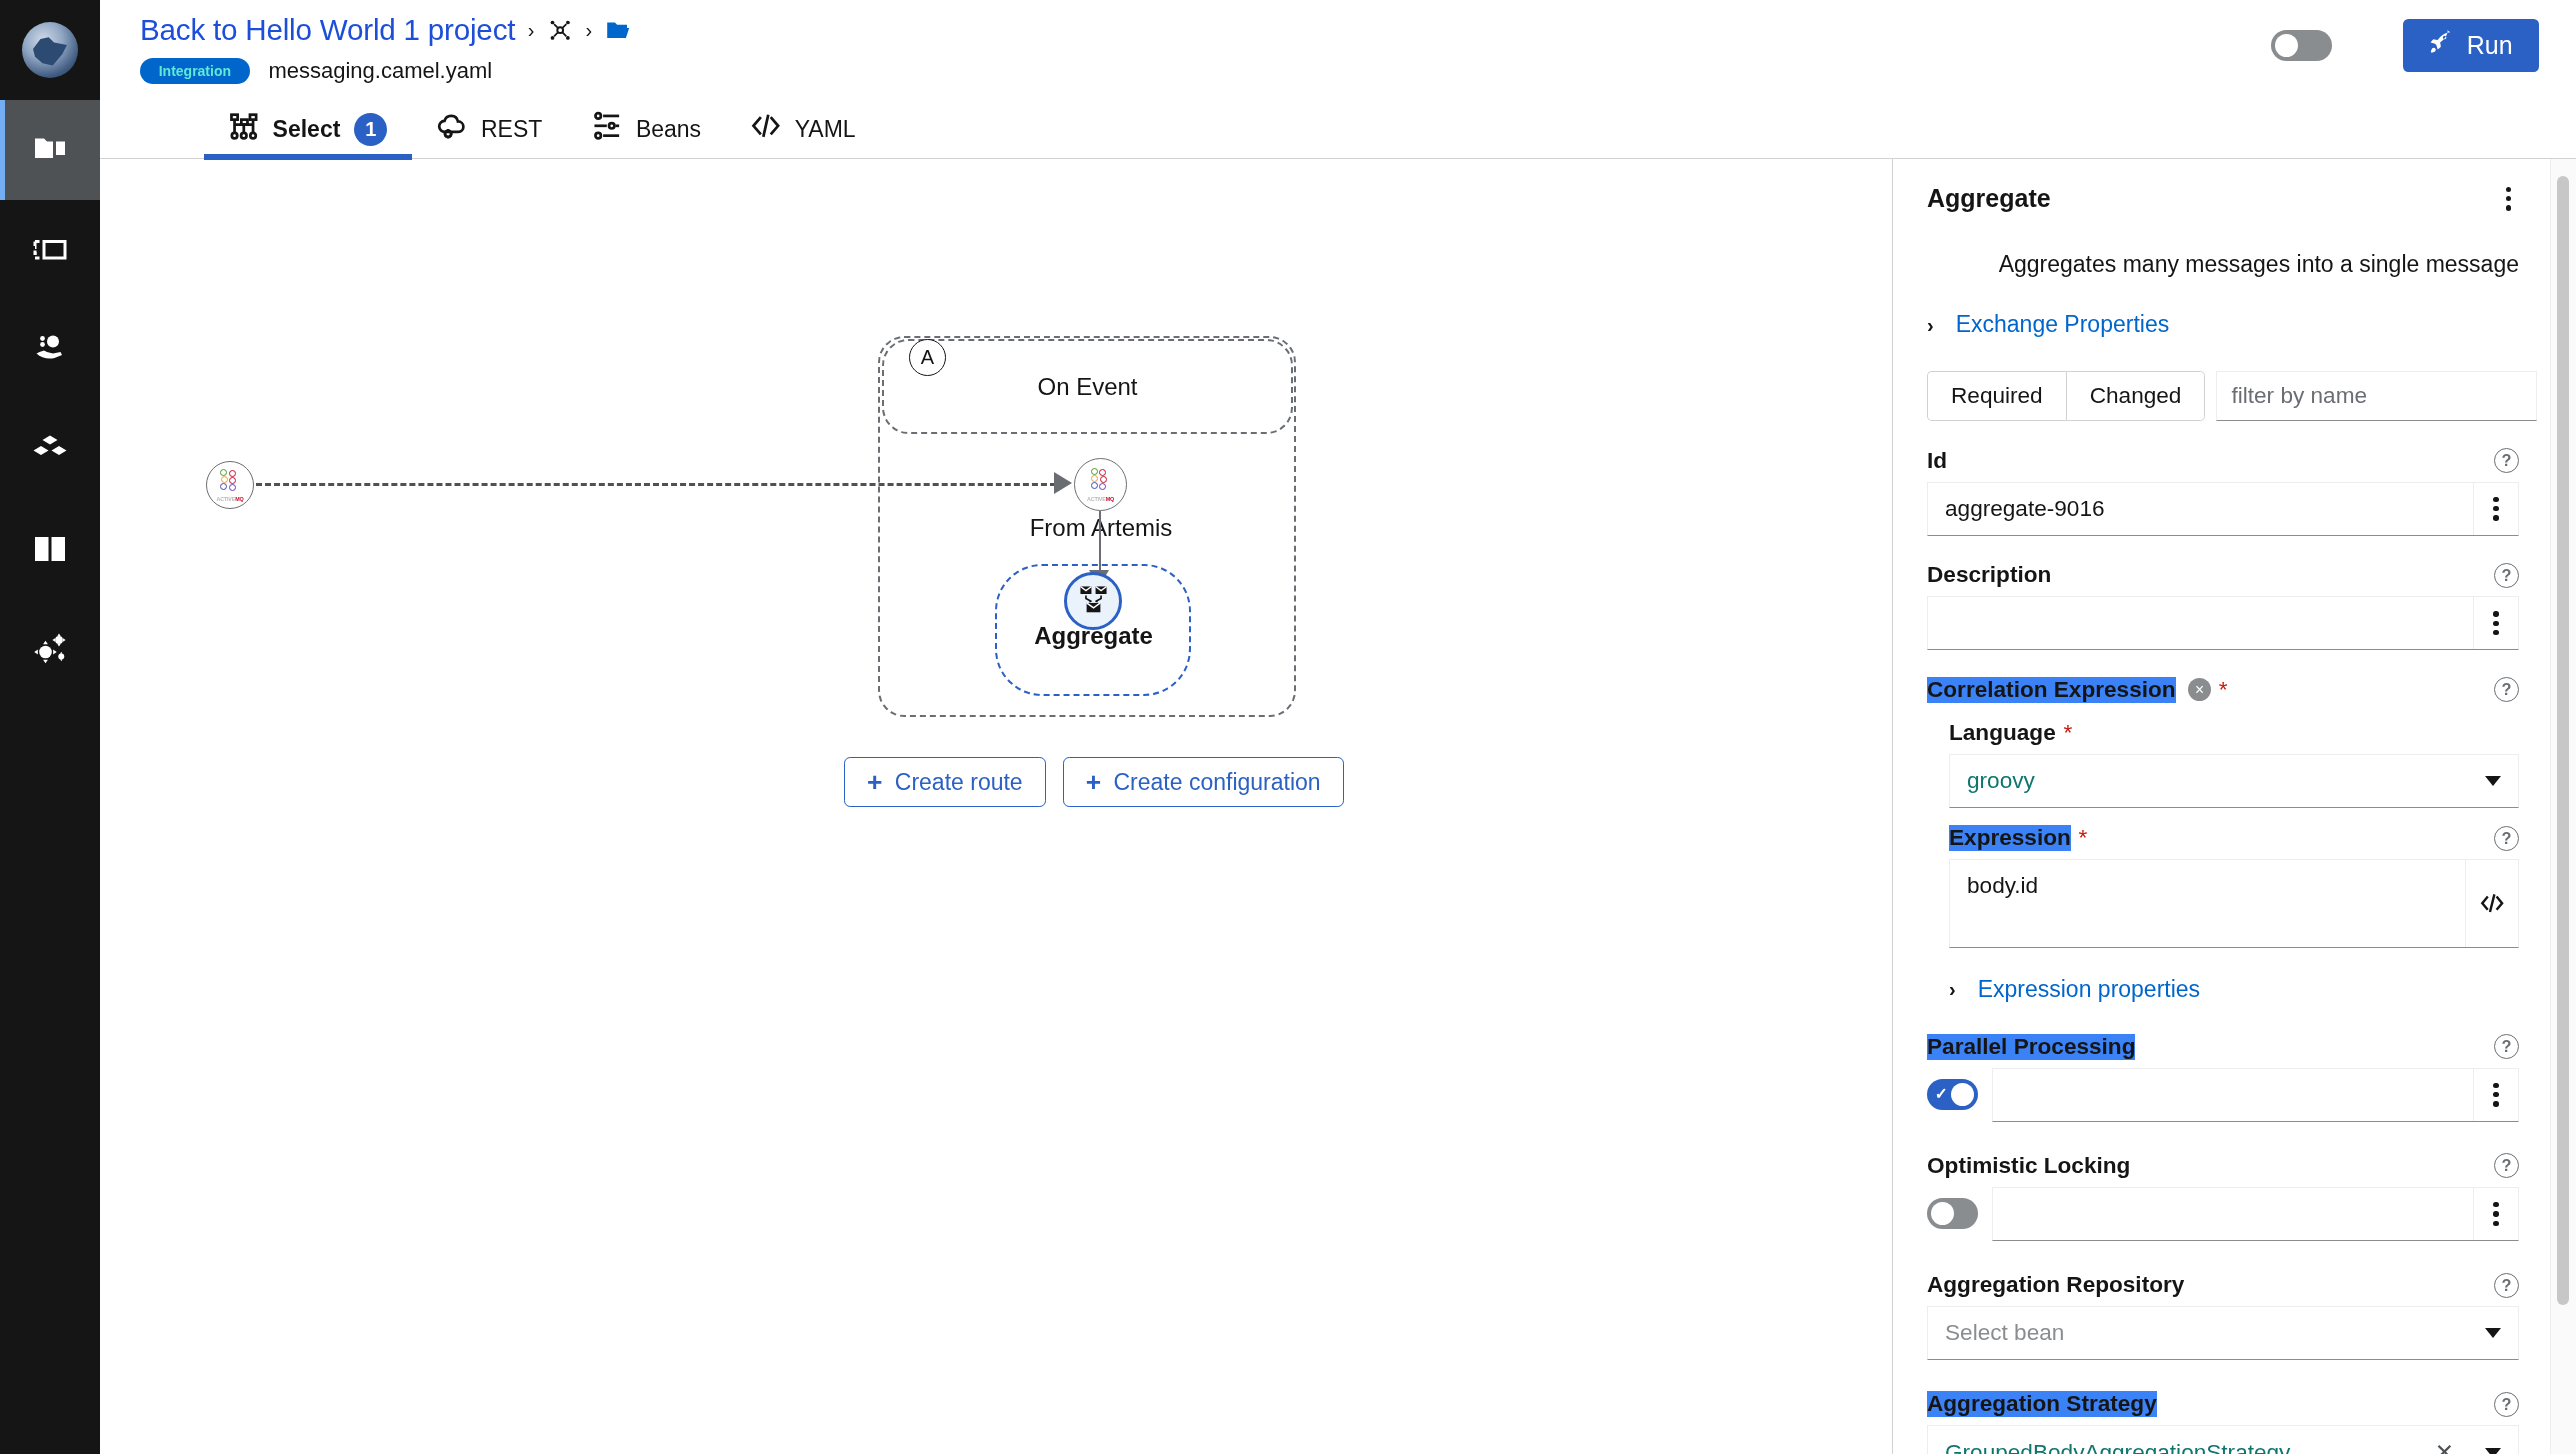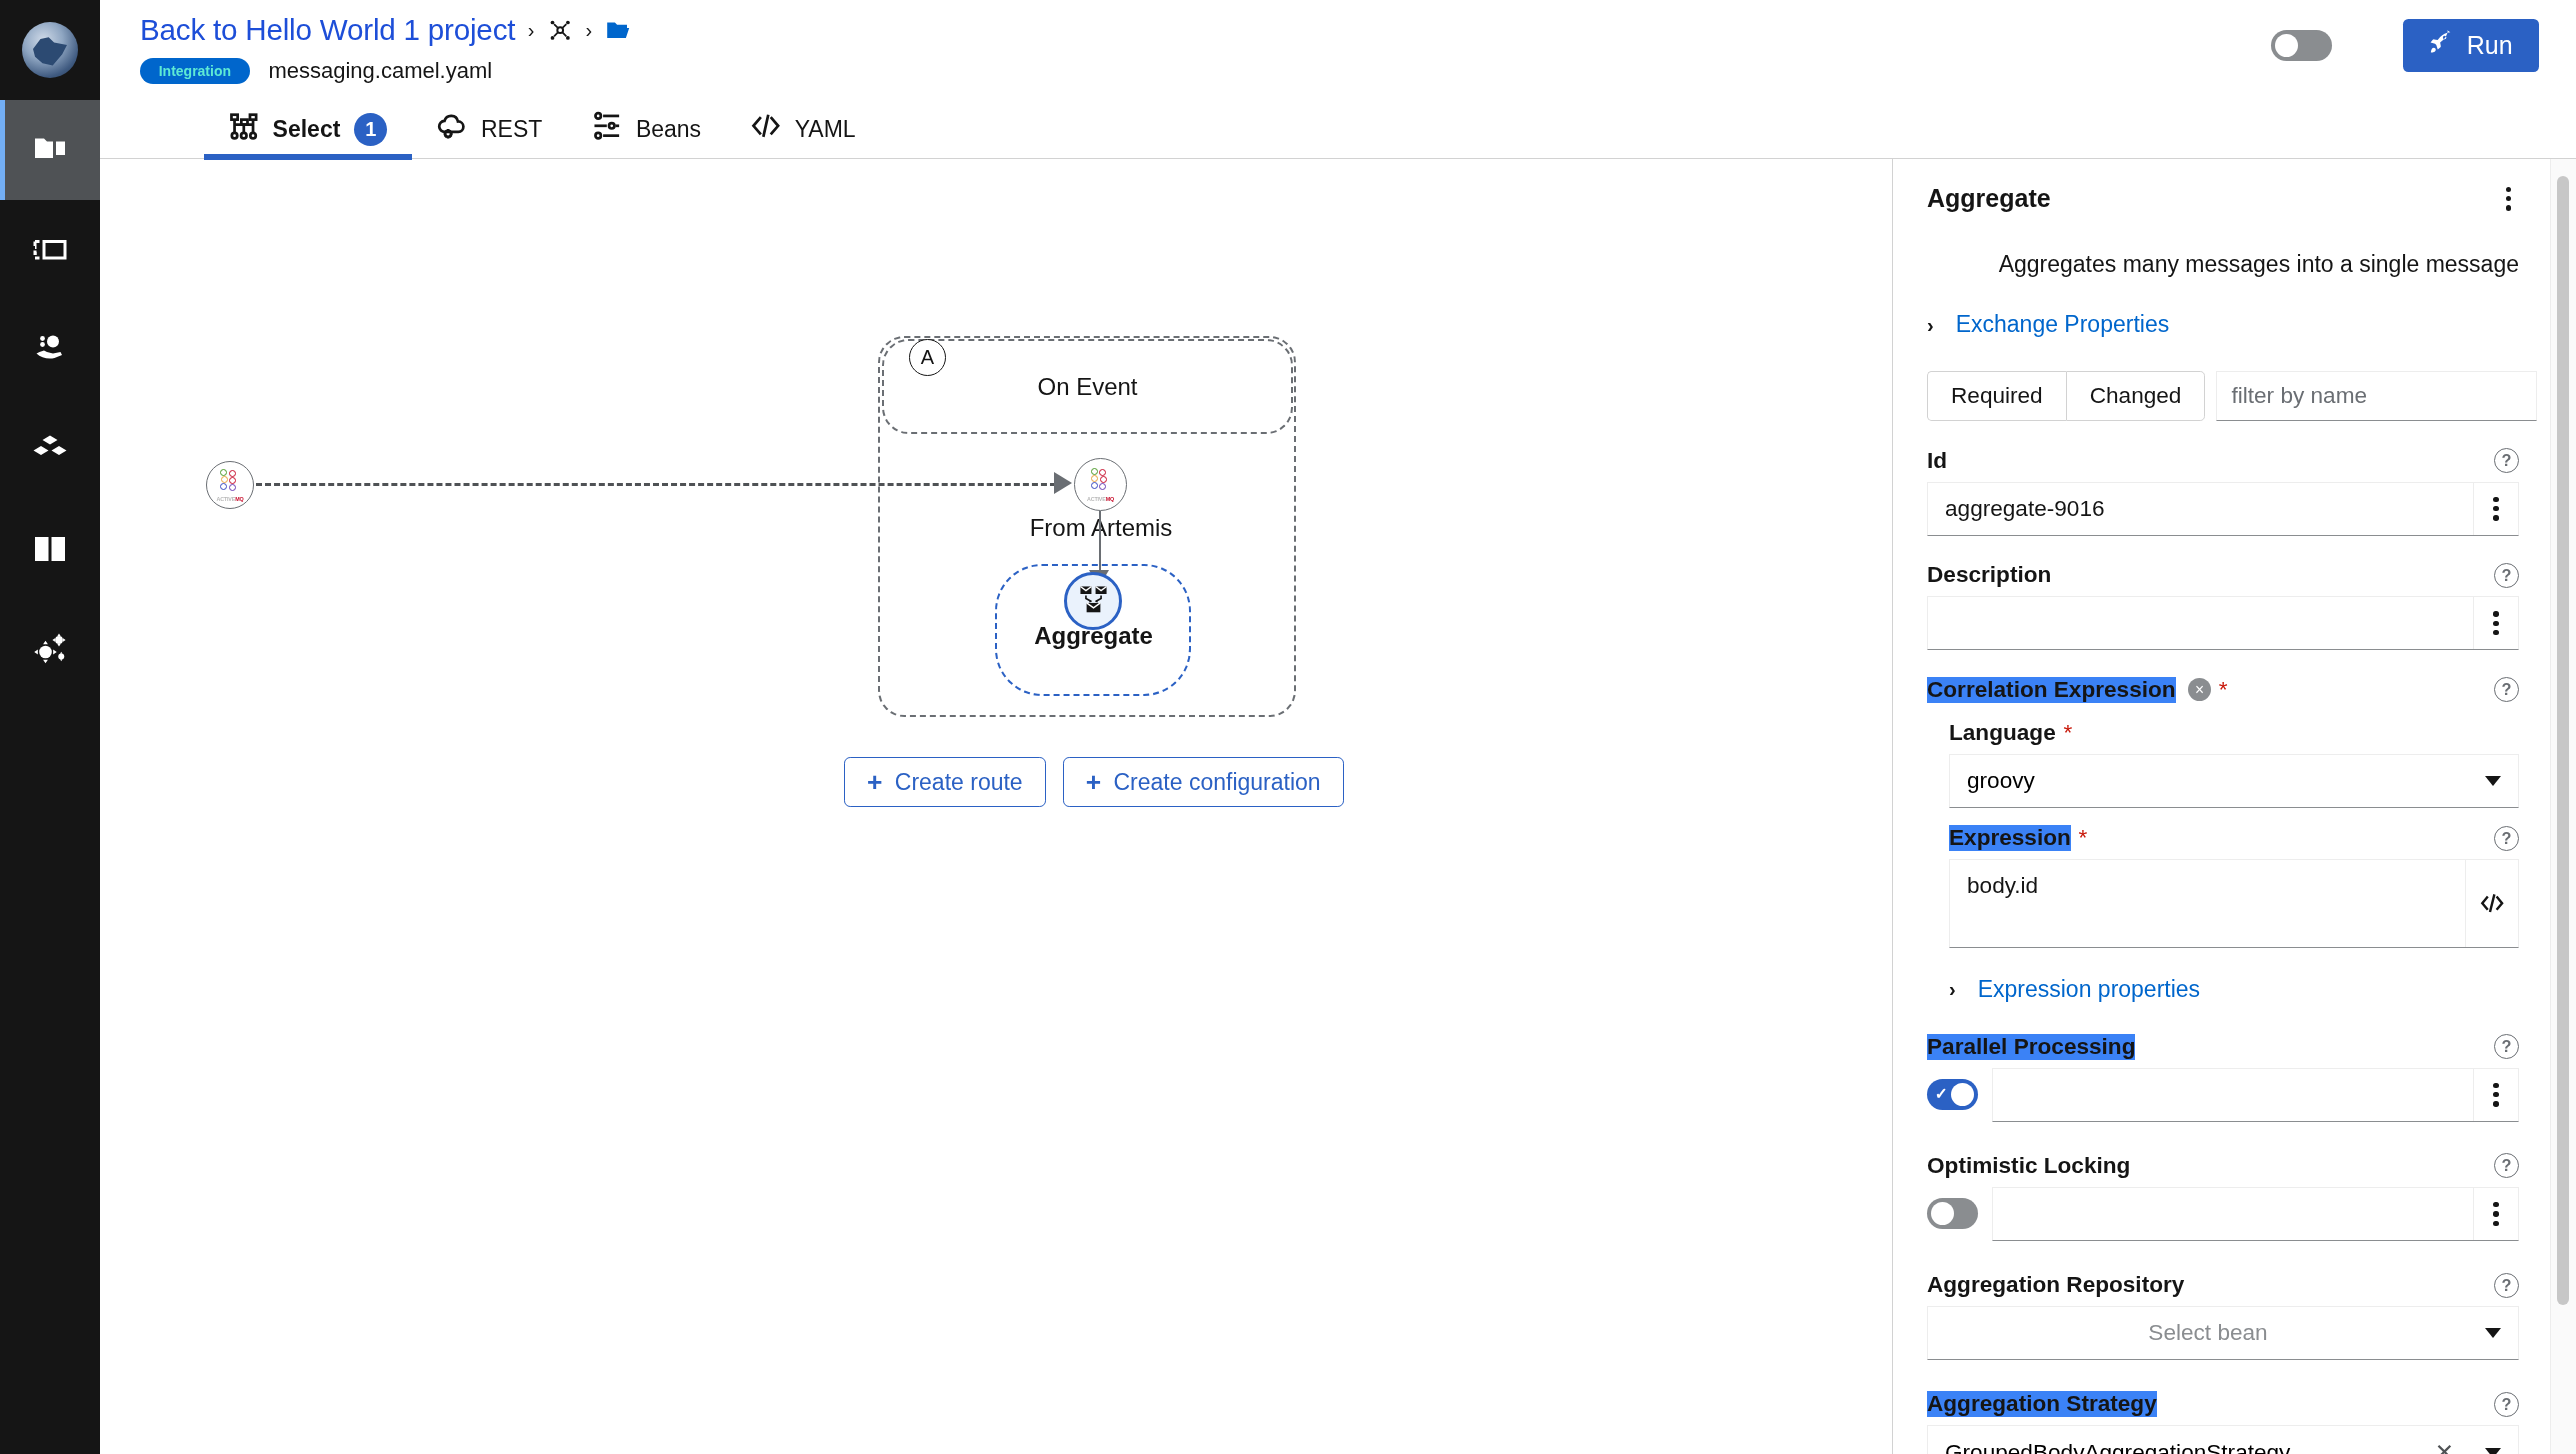--- a/index.html
+++ b/index.html
@@ -284,22 +284,22 @@
   .inp-kebab {
     border-left: 1.6px solid #ededed; display: flex; align-items: center;
     justify-content: center; width: 45px; cursor: pointer;
   }
 
   .select-wrap {
     display: flex; align-items: center; margin-top: 7.8px;
     border: 1.6px solid #ededed; border-bottom: 1.9px solid #8a8d90;
     background: #fff; padding: 13.2px 17px; cursor: pointer;
   }
-  .select-val { flex: 1; font-size: 22.6px; color: #000000; }
-  .select-val.ph { color: #8a8d90; text-align: center; }
+  .select-val { flex: 1; font-size: 22.6px; color: #0f766e; }
+  .select-val.ph { color: #8a8d90; }
   .caret {
     width: 0; height: 0; border-left: 8.6px solid transparent;
     border-right: 8.6px solid transparent; border-top: 10px solid #151515;
     margin-left: 14px;
   }
   .xclear { font-size: 23px; color: #4f5255; cursor: pointer; padding: 0 17px; font-weight: 400; }
 
   .indent { margin-left: 22px; }
 
   .ta-wrap {

